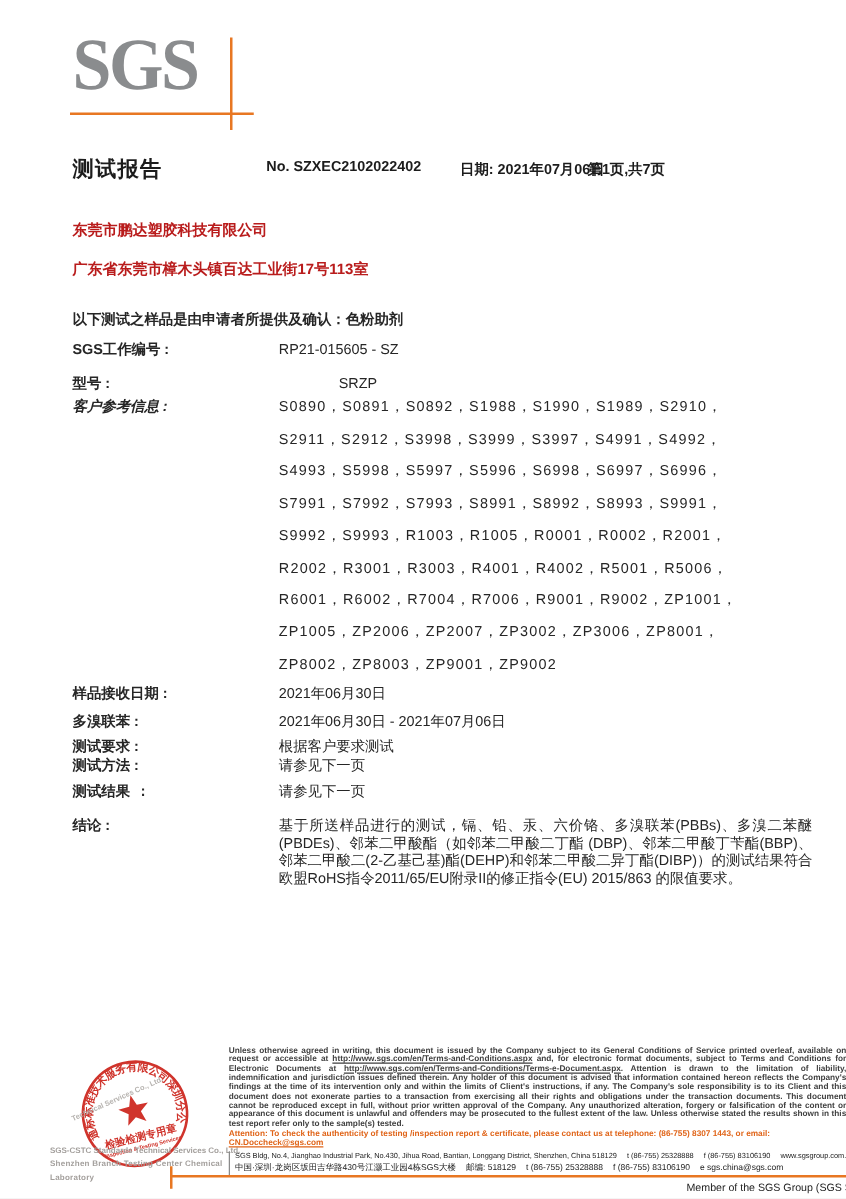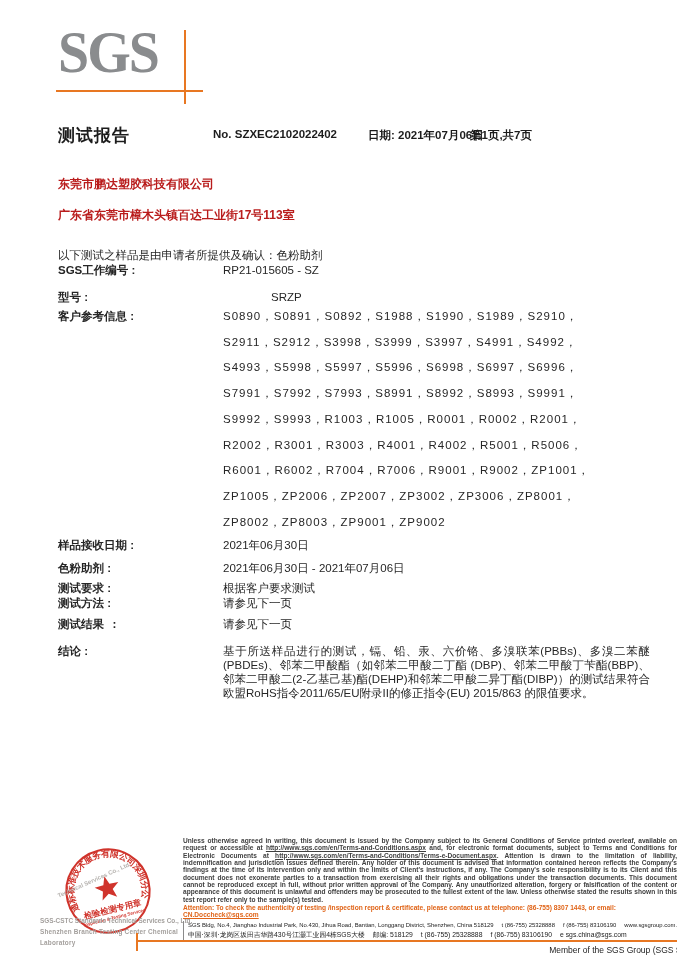--- a/index.html
+++ b/index.html
@@ -18,27 +18,27 @@
   .header-row{position:absolute;top:124px;left:0;width:677px;height:22px;}
   .doc-title{position:absolute;left:58px;top:0;font-size:17px;font-weight:700;color:#1c1c1c;letter-spacing:1px;}
   .report-no{position:absolute;left:213px;top:4px;font-size:11.5px;font-weight:600;color:#1c1c1c;}
   .report-date{position:absolute;left:368px;top:4px;font-size:11.5px;font-weight:600;color:#1c1c1c;}
   .page-info{position:absolute;left:470px;top:4px;font-size:11.5px;font-weight:600;color:#1c1c1c;}
   
   .applicant{position:absolute;left:58px;top:176px;width:560px;font-size:12px;font-weight:600;color:#b91c1c;}
   .applicant div{margin-bottom:14px;}
   
   .content{position:absolute;left:58px;top:248px;width:592px;font-size:11.5px;color:#262626;}
-  .intro{font-weight:400;}
+  .intro{margin-bottom:10px;font-weight:700;}
   .row{display:flex;}
   .row .label{width:165px;flex:none;font-weight:600;line-height:14px;}
   .row .value{flex:1;line-height:14px;}
   .row-job{margin-bottom:13px;}
   .row-model{margin-bottom:0;gap:48px;}
-  .row-codes .label{line-height:25.7px;}
+  .row-codes .label{line-height:25.7px;font-style:italic;}
   .codes-line{line-height:25.7px;letter-spacing:1px;white-space:nowrap;}
   .row-recv{margin-top:3px;margin-bottom:9px;}
   .row-period{margin-bottom:6px;}
   .row-req{margin-bottom:1px;}
   .row-method{margin-bottom:8px;}
   .row-result{margin-bottom:12px;font-family:Liberation Mono, monospace;}
   .row-conclusion .label{line-height:15.5px;}
   .conclusion-text{line-height:15.5px;text-align:justify;}
   
   .legal-block{position:absolute;left:183px;top:837px;width:494px;}
@@ -109,21 +109,21 @@
         <div class="codes-line">ZP1005，ZP2006，ZP2007，ZP3002，ZP3006，ZP8001，</div>
         <div class="codes-line">ZP8002，ZP8003，ZP9001，ZP9002</div>
       </div>
     </div>
 
     <div class="row row-recv">
       <div class="label">样品接收日期 :</div>
       <div class="value">2021年06月30日</div>
     </div>
     <div class="row row-period">
-      <div class="label">色粉助剂 :</div>
+      <div class="label">多溴联苯 :</div>
       <div class="value">2021年06月30日 - 2021年07月06日</div>
     </div>
     <div class="row row-req">
       <div class="label">测试要求 :</div>
       <div class="value">根据客户要求测试</div>
     </div>
     <div class="row row-method">
       <div class="label">测试方法 :</div>
       <div class="value">请参见下一页</div>
     </div>

